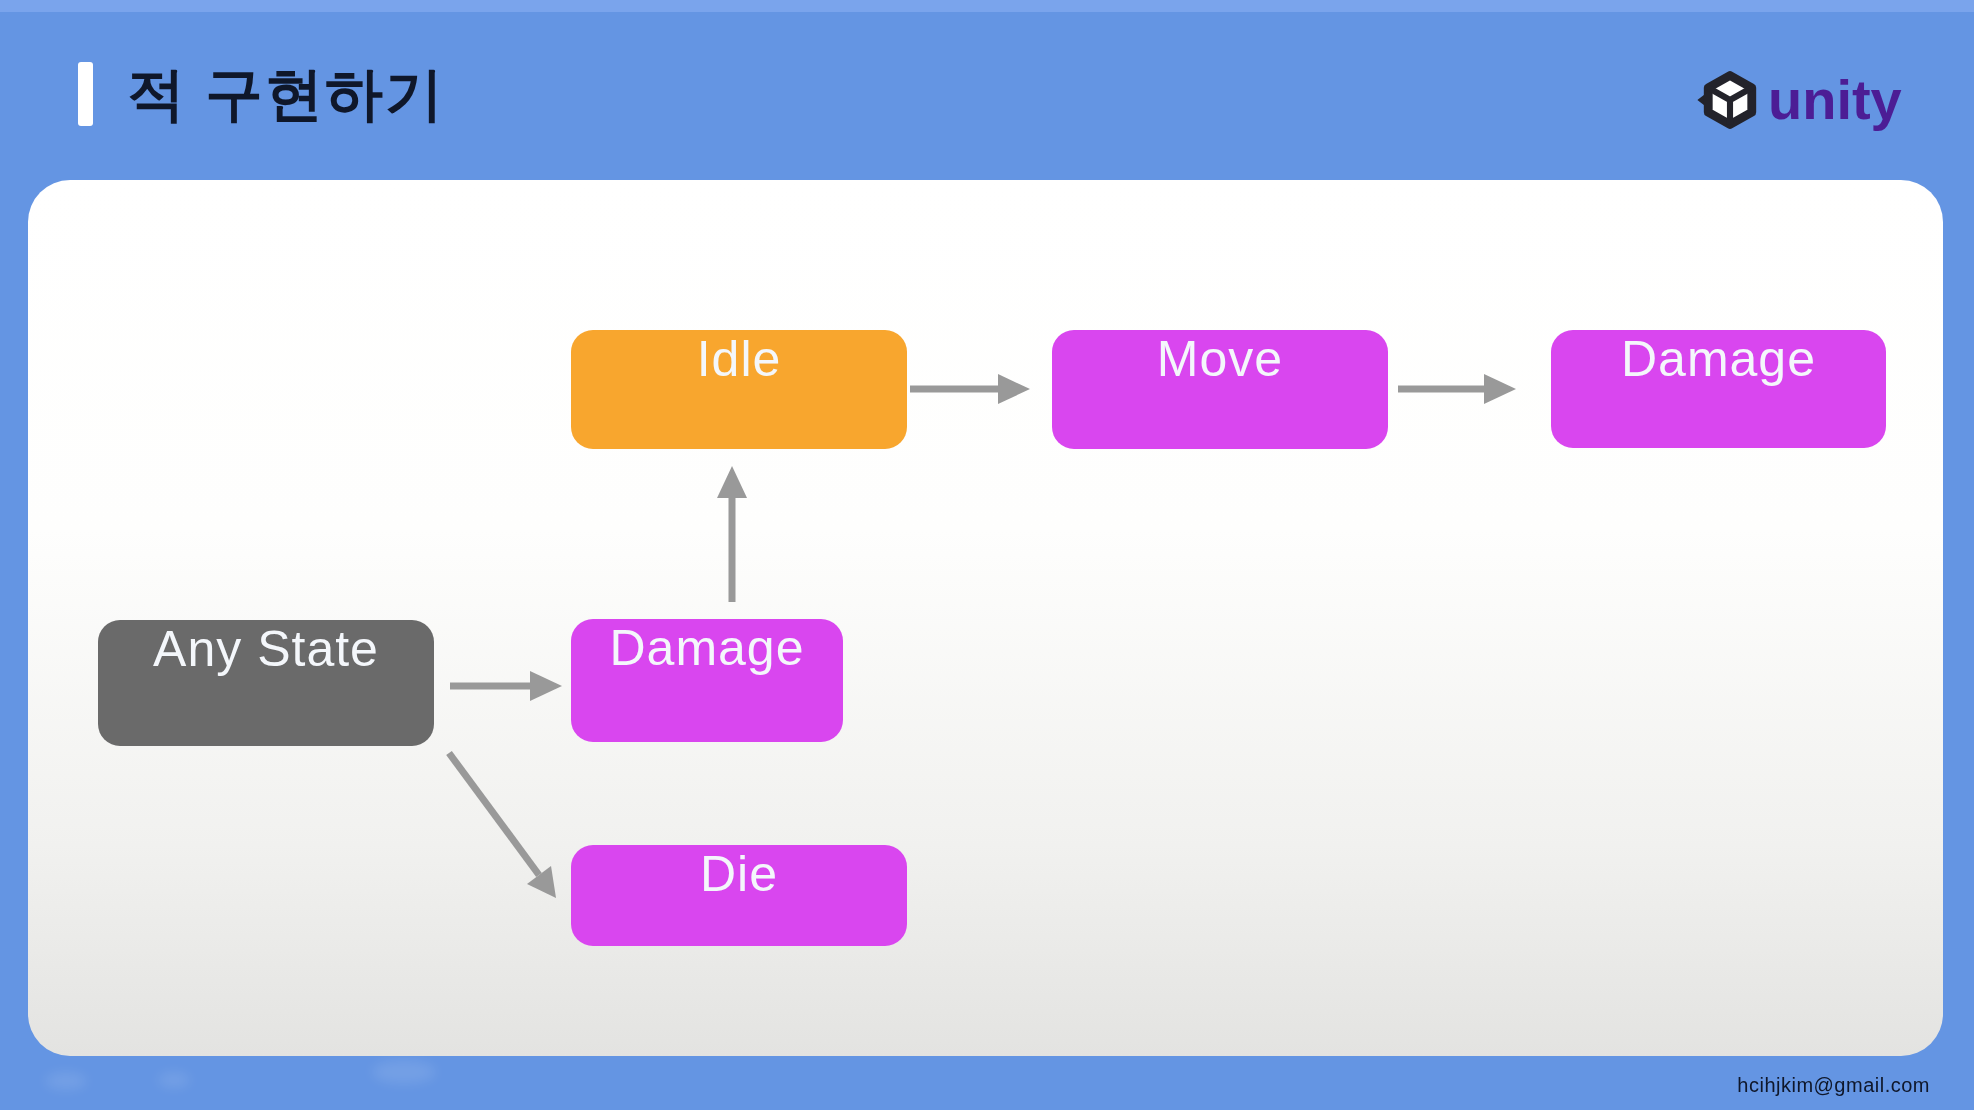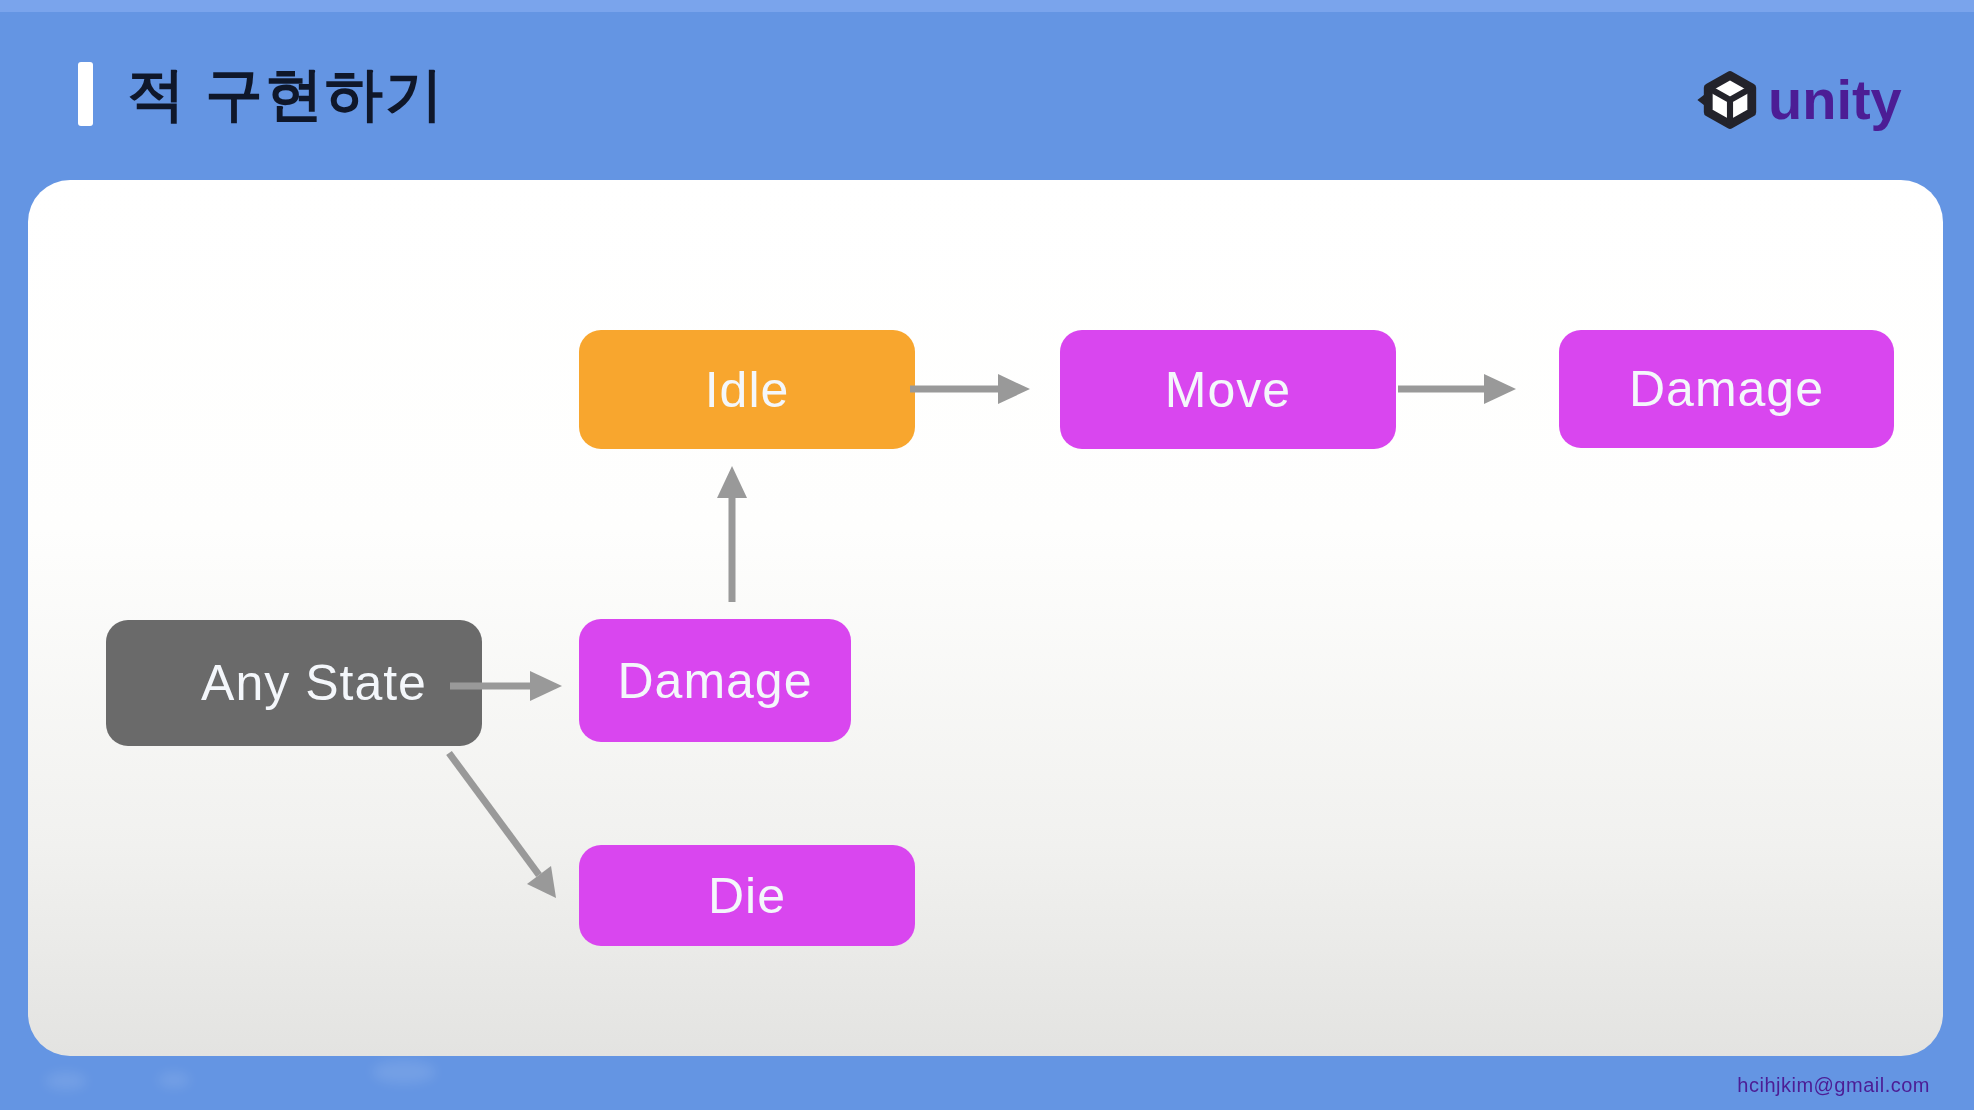--- a/index.html
+++ b/index.html
@@ -35,43 +35,42 @@
   }
   
   .card {
     position:absolute; left:28px; top:180px; width:1915px; height:876px;
     border-radius:42px;
     background:linear-gradient(180deg, #ffffff 0%, #fefefd 40%, #f1f1ef 76%, #e3e3e1 100%);
   }
   
   .node {
     position:absolute;
-    display:flex; align-items:center; justify-content:center;
+    display:flex; justify-content:center;
     border-radius:22px;
     color:#f4f7fb; font-size:50px; letter-spacing:1px;
     white-space:nowrap;
-    margin-left:8px;
   }
   .node-orange { background:#f8a62e; }
   .node-blue   { background:#d946ef; }
-  .node-gray   { background:#6a6a6a;padding-left:40px; }
+  .node-gray   { background:#6a6a6a; }
   .node-idle    { left:571px;  top:330px; width:336px; height:119px; }
   .node-move    { left:1052px; top:330px; width:336px; height:119px; }
   .node-attack  { left:1551px; top:330px; width:335px; height:118px; }
   .node-anystate{ left:98px;   top:620px; width:336px; height:126px; }
   .node-damage  { left:571px;  top:619px; width:272px; height:123px; }
   .node-die     { left:571px;  top:845px; width:336px; height:101px; }
   
   .edges-svg { position:absolute; left:0; top:0; width:1974px; height:1110px; pointer-events:none; }
   .edge-line { stroke:#999999; stroke-width:7; fill:none; }
   .edge-head { fill:#999999; stroke:none; }
   
   .footer-email {
     position:absolute; right:44px; top:1074px;
-    font-size:20px; color:#4c1d95; letter-spacing:0.5px;
+    font-size:20px; color:#0f172a; letter-spacing:0.5px;
   }
   
   .smudge {
     position:absolute; background:rgba(255,255,255,0.10);
     border-radius:50%; filter:blur(6px);
   }
   .smudge-1 { left:45px;  top:1072px; width:42px; height:18px; }
   .smudge-2 { left:158px; top:1072px; width:32px; height:16px; }
   .smudge-3 { left:372px; top:1060px; width:64px; height:24px; }
 </style>

